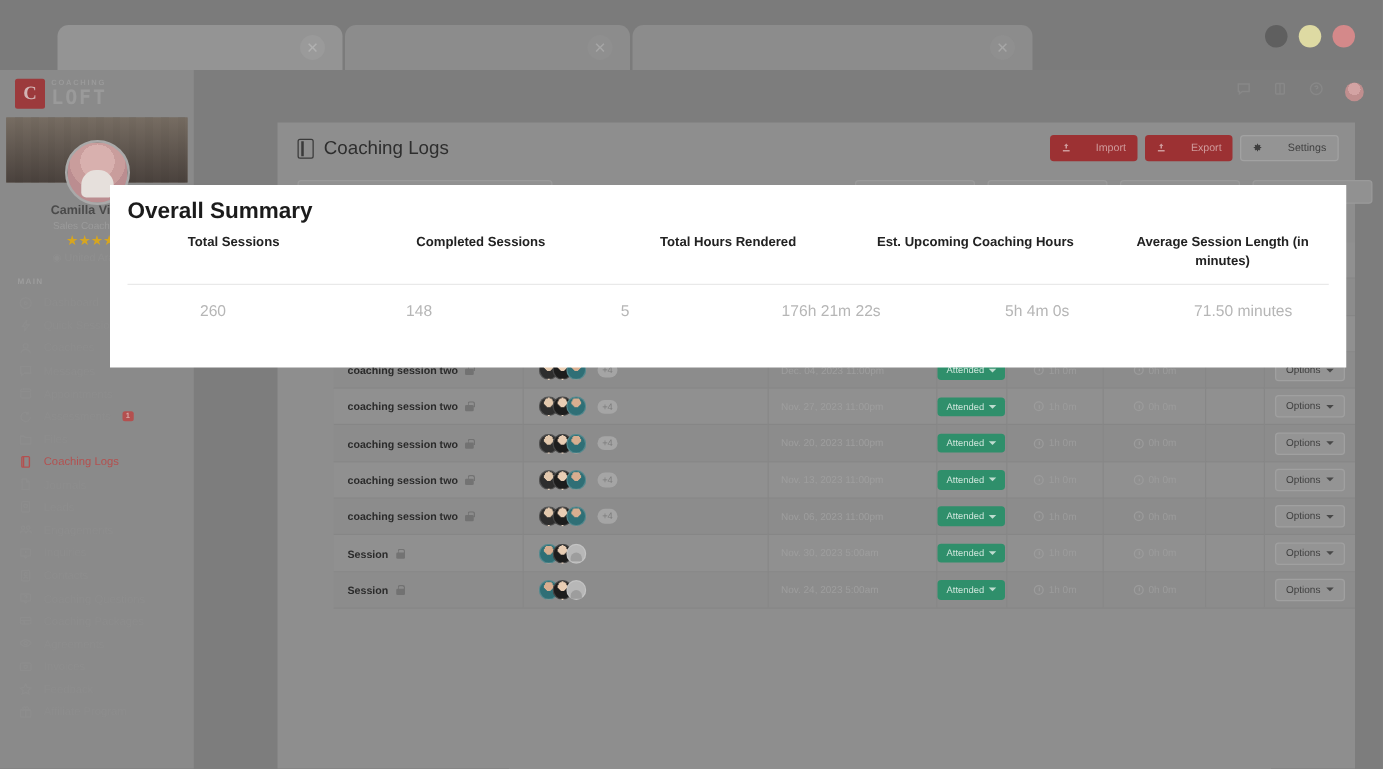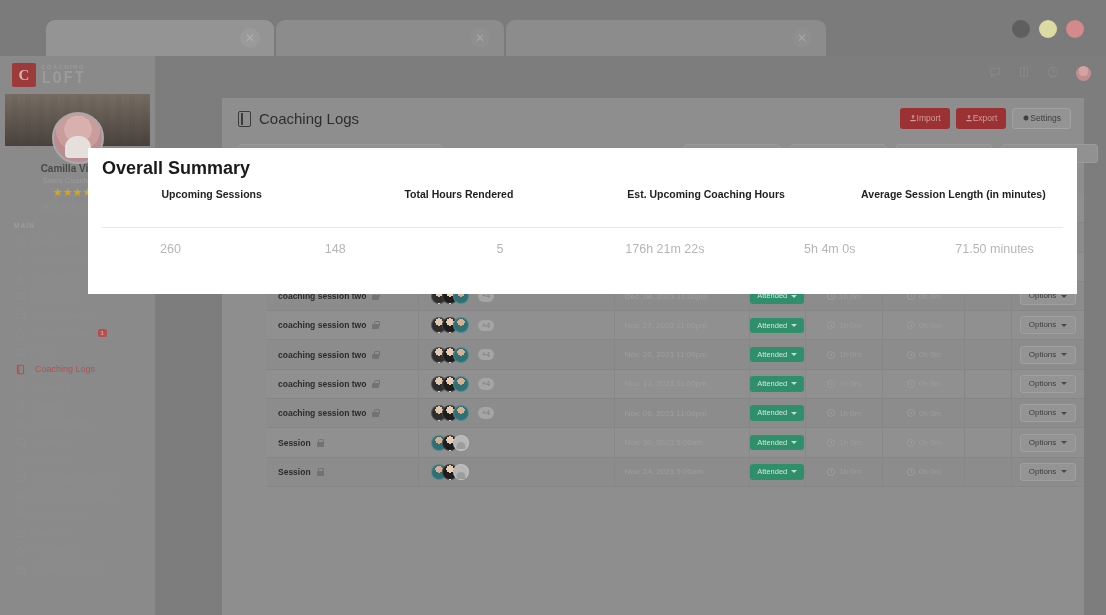--- a/index.html
+++ b/index.html
@@ -111,21 +111,21 @@
   .card-head { position: relative; height: 44px; }
   .page-title {
     position: absolute; left: 16px; top: 12px;
     display: flex; align-items: center; gap: 8px;
     font-size: 15px; color: #2e2e2e; font-weight: 400;
   }
   .page-title .bookicon { width: 13px; height: 16px; border: 1.7px solid #3a3a3a; border-radius: 2px; position: relative; }
   .page-title .bookicon::after { content:""; position:absolute; left:2px; top:1px; bottom:1px; width:1.5px; background:#3a3a3a; }
   .head-actions { position: absolute; right: 13px; top: 10px; display: flex; gap: 6px; }
   .btn {
-    display: inline-flex; align-items: center; gap: 0;
+    display: inline-flex; align-items: center; gap: 20px;
     font-size: 8.5px; padding: 5px 9px; border-radius: 3px; line-height: 1;
   }
   .btn-red { background: #9c3133; color: #cf9b9c; }
   .btn-ghost { background: #949494; color: #3f3f3f; border: 1px solid #a2a2a2; align-items: center; }
   .btn svg { width: 8px; height: 8px; }
 
   .filters { position: absolute; left: 16px; right: 14px; top: 46px; height: 30px; }
   .fbox { position: absolute; height: 19px; background: #919191; border: 1px solid #9a9a9a; border-radius: 3px; }
 
   
@@ -834,21 +834,24 @@
           </div>
 
       </div>
     </div>
   </div>
 
   <div class="modal">
     <div class="modal-title">Overall Summary</div>
     <div class="sumtable" id="sumhead">
         <div class="sumcol">
-          <div class="sumhead">Upcoming Sessions</div>
+          <div class="sumhead">Total Sessions</div>
+        </div>
+        <div class="sumcol">
+          <div class="sumhead">Completed Sessions</div>
         </div>
         <div class="sumcol">
           <div class="sumhead">Total Hours Rendered</div>
         </div>
         <div class="sumcol">
           <div class="sumhead">Est. Upcoming Coaching Hours</div>
         </div>
         <div class="sumcol">
           <div class="sumhead">Average Session Length (in minutes)</div>
         </div>

